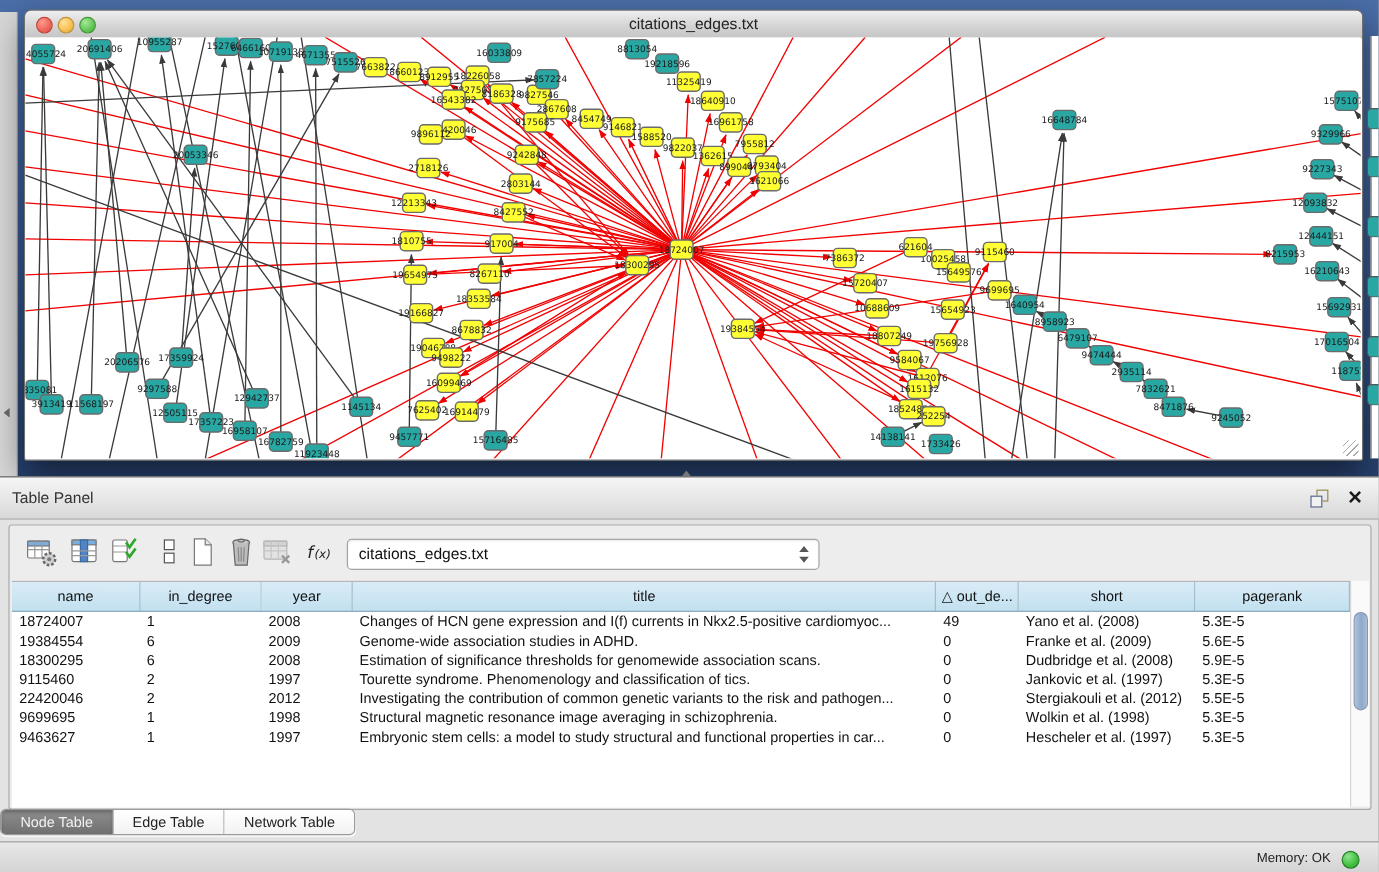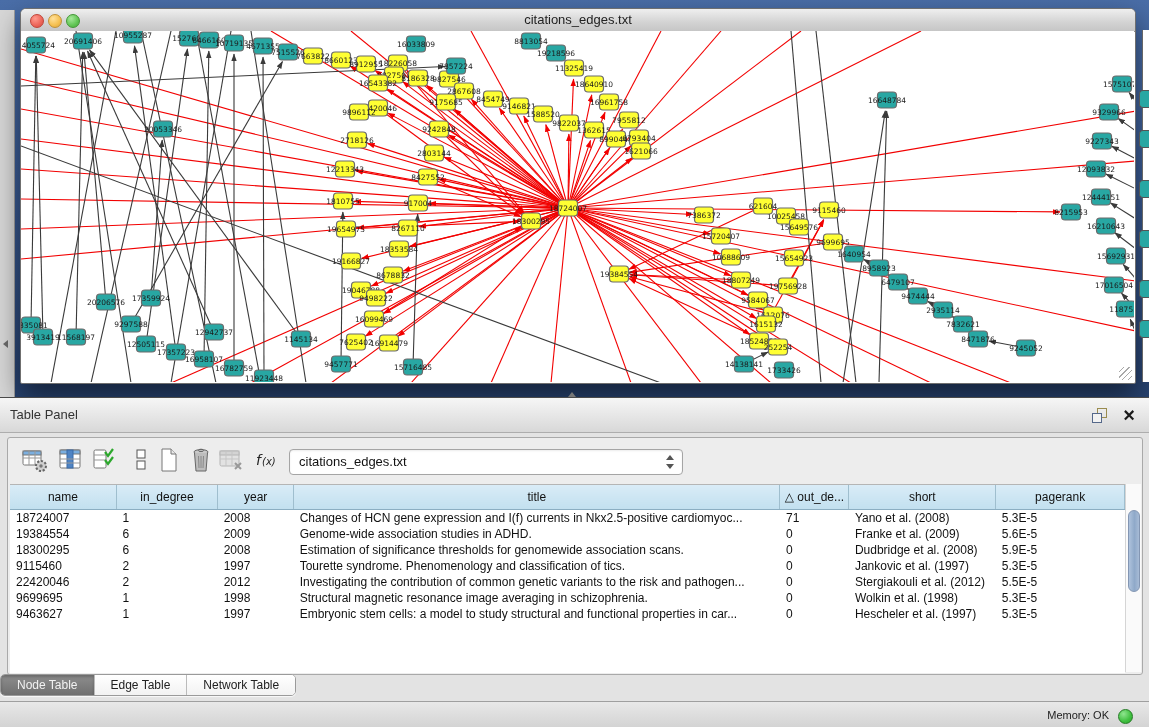--- a/index.html
+++ b/index.html
@@ -594,21 +594,21 @@
                 <th>short</th>
                 <th>pagerank</th>
               </tr>
             </thead>
           <tbody id="body-rows">
               <tr>
                 <td>18724007</td>
                 <td>1</td>
                 <td>2008</td>
                 <td>Changes of HCN gene expression and I(f) currents in Nkx2.5-positive cardiomyoc...</td>
-                <td>71</td>
+                <td>49</td>
                 <td>Yano et al. (2008)</td>
                 <td>5.3E-5</td>
               </tr>
               <tr>
                 <td>19384554</td>
                 <td>6</td>
                 <td>2009</td>
                 <td>Genome-wide association studies in ADHD.</td>
                 <td>0</td>
                 <td>Franke et al. (2009)</td>

